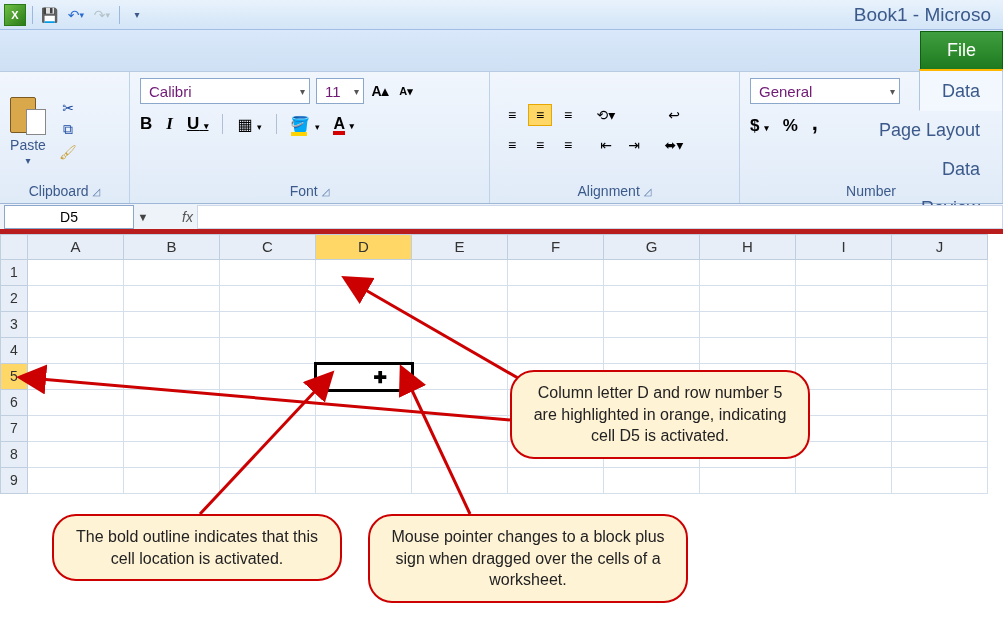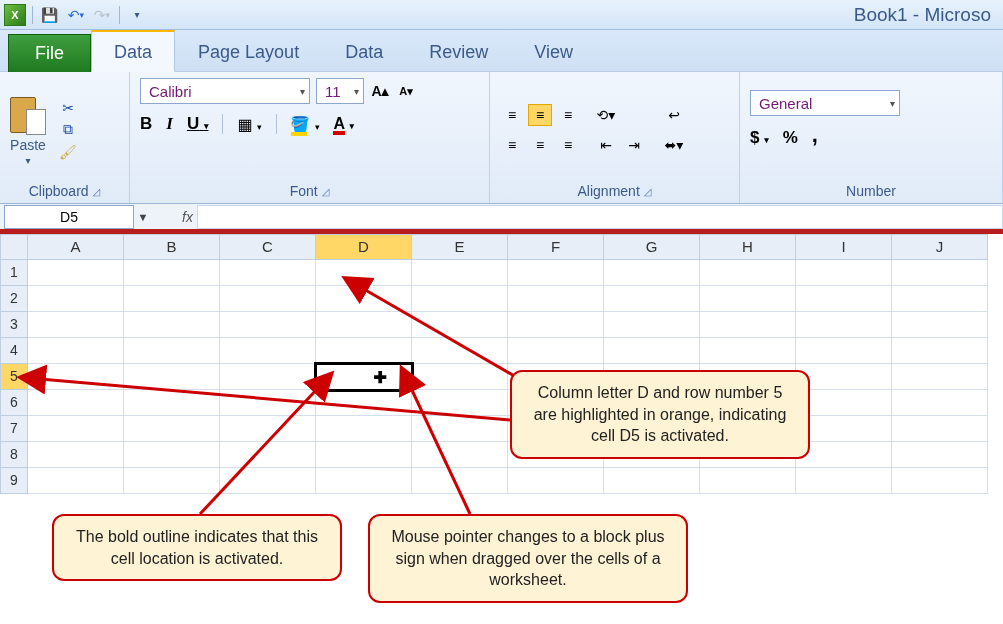--- a/index.html
+++ b/index.html
@@ -6,21 +6,21 @@
 body { width: 1003px; height: 624px; background: #fff; overflow: hidden; position: relative; }
 
 
 .titlebar { height: 30px; background: linear-gradient(to bottom, #e8f2fc, #d3e5f7); display: flex; align-items: center; padding: 0 4px; border-bottom: 1px solid #a3bde3; }
 .qat { display: flex; align-items: center; gap: 4px; }
 .qat-icon, .ql-icon { width: 22px; height: 22px; display: flex; align-items: center; justify-content: center; font-size: 14px; cursor: pointer; }
 .qat-divider { width: 1px; height: 18px; background: #9cb8e0; margin: 0 2px; }
 .title-text { flex: 1; text-align: right; padding-right: 8px; color: #3b5a8b; font-size: 19px; }
 
 
-.tabs-row { height: 42px; background: linear-gradient(to bottom, #d9e8fa, #cfe0f4); display: flex; align-items: flex-end; padding-left: 8px; gap: 0; border-bottom: 1px solid #b7cbe2; }
+.tabs-row { height: 42px; background: linear-gradient(to bottom, #d9e8fa, #cfe0f4); display: flex; align-items: flex-end; padding-left: 8px; gap: 0; border-bottom: 1px solid #b7cbe2; flex-direction: column; }
 .file-tab { background: linear-gradient(to bottom, #3f9e3f, #1f7a1f); color: #fff; padding: 8px 26px; font-size: 18px; border: 1px solid #0f5f0f; border-bottom: none; position: relative; bottom: -1px; }
 .tab { padding: 10px 22px 8px; color: #3b5a8b; font-size: 18px; cursor: pointer; border-left: 1px solid transparent; border-right: 1px solid transparent; }
 .tab.active { background: #f3f8ff; border-left: 1px solid #b0c5dd; border-right: 1px solid #b0c5dd; border-top: 2px solid #ffb700; position: relative; bottom: -1px; border-bottom: 1px solid #f3f8ff; }
 
 
 .ribbon { height: 132px; background: linear-gradient(to bottom, #f1f6fd, #e0ebf8); border-bottom: 1px solid #9fb7d6; display: flex; }
 .ribbon-group { border-right: 1px solid #c0d2e8; padding: 6px 10px 2px; display: flex; flex-direction: column; position: relative; }
 .group-label { text-align: center; font-size: 14px; color: #3b5a8b; padding: 2px 0; display:flex; align-items:center; justify-content:center; gap:4px;}
 .group-body { flex: 1; display: flex; align-items: center; gap: 8px; }
 .dlg-launcher { font-size:10px; color:#5a7aa8; cursor:pointer; }
@@ -50,21 +50,21 @@
 .colh { width:96px; background:#e7eef8; border:1px solid #c0cfe0; border-left:none; text-align:center; font-size:15px; color:#333; line-height:24px;}
 .colh.hi { background:#ffd766; }
 .row-line { display:flex; height:26px; }
 .rowh { width:28px; background:#e7eef8; border:1px solid #c0cfe0; border-top:none; text-align:center; font-size:14px; color:#333; line-height:25px;}
 .rowh.hi { background:#ffd766; }
 .cell { width:96px; border:1px solid #d4dfeb; border-top:none; border-left:none; position:relative;}
 .cell.active { outline:3px solid #000; outline-offset:-1px; z-index:2; background:#fff;}
 .plus-cursor { position:absolute; right:24px; top:4px; font-weight:bold; font-size:16px; color:#000; text-shadow: -1px 0 #fff, 1px 0 #fff, 0 -1px #fff, 0 1px #fff;}
 
 
-.callout { position:absolute; background:#fff3d6; border:2px solid #cc0000; border-radius:12px; padding:10px 14px; font-size:16px; color:#222; text-align:center; line-height:1.35; z-index:10; }
+.callout { position:absolute; background:#fff3d6; border:2px solid #cc0000; border-radius:24px; padding:10px 14px; font-size:16px; color:#222; text-align:center; line-height:1.35; z-index:10; }
 
 svg.arrows { position:absolute; top:0; left:0; width:1003px; height:624px; pointer-events:none; z-index:5;}
 </style>
 </head>
 <body>
 
 <div class="titlebar">
   <div class="qat">
     <div class="qat-icon" style="background:linear-gradient(135deg,#6fbf44,#2a7a1a);color:#fff;font-size:11px;font-weight:bold;border:1px solid #2a7a1a;">X</div>
     <div class="qat-divider"></div>
@@ -162,21 +162,21 @@
       </div>
     </div>
     <div class="group-label">
         <span>Alignment</span> 
         <span class="dlg-launcher">◿</span>
       </div>
   </div>
 
   <div class="ribbon-group" style="flex:1;">
     <div class="group-body" style="flex-direction:column;align-items:flex-start;gap:12px;">
-      <div class="combo" style="width:150px;margin-top:12px;">General</div>
+      <div class="combo" style="width:150px;">General</div>
       <div style="display:flex;gap:14px;font-size:17px;">
         <span style="cursor:pointer;font-weight:bold;"><span>$</span> <span style="font-size:9px;">▾</span></span>
         <span style="cursor:pointer;font-weight:bold;">%</span>
         <span style="cursor:pointer;font-weight:bold;font-size:22px;line-height:14px;">,</span>
       </div>
     </div>
     <div class="group-label">
         <span>Number</span>
       </div>
   </div>

